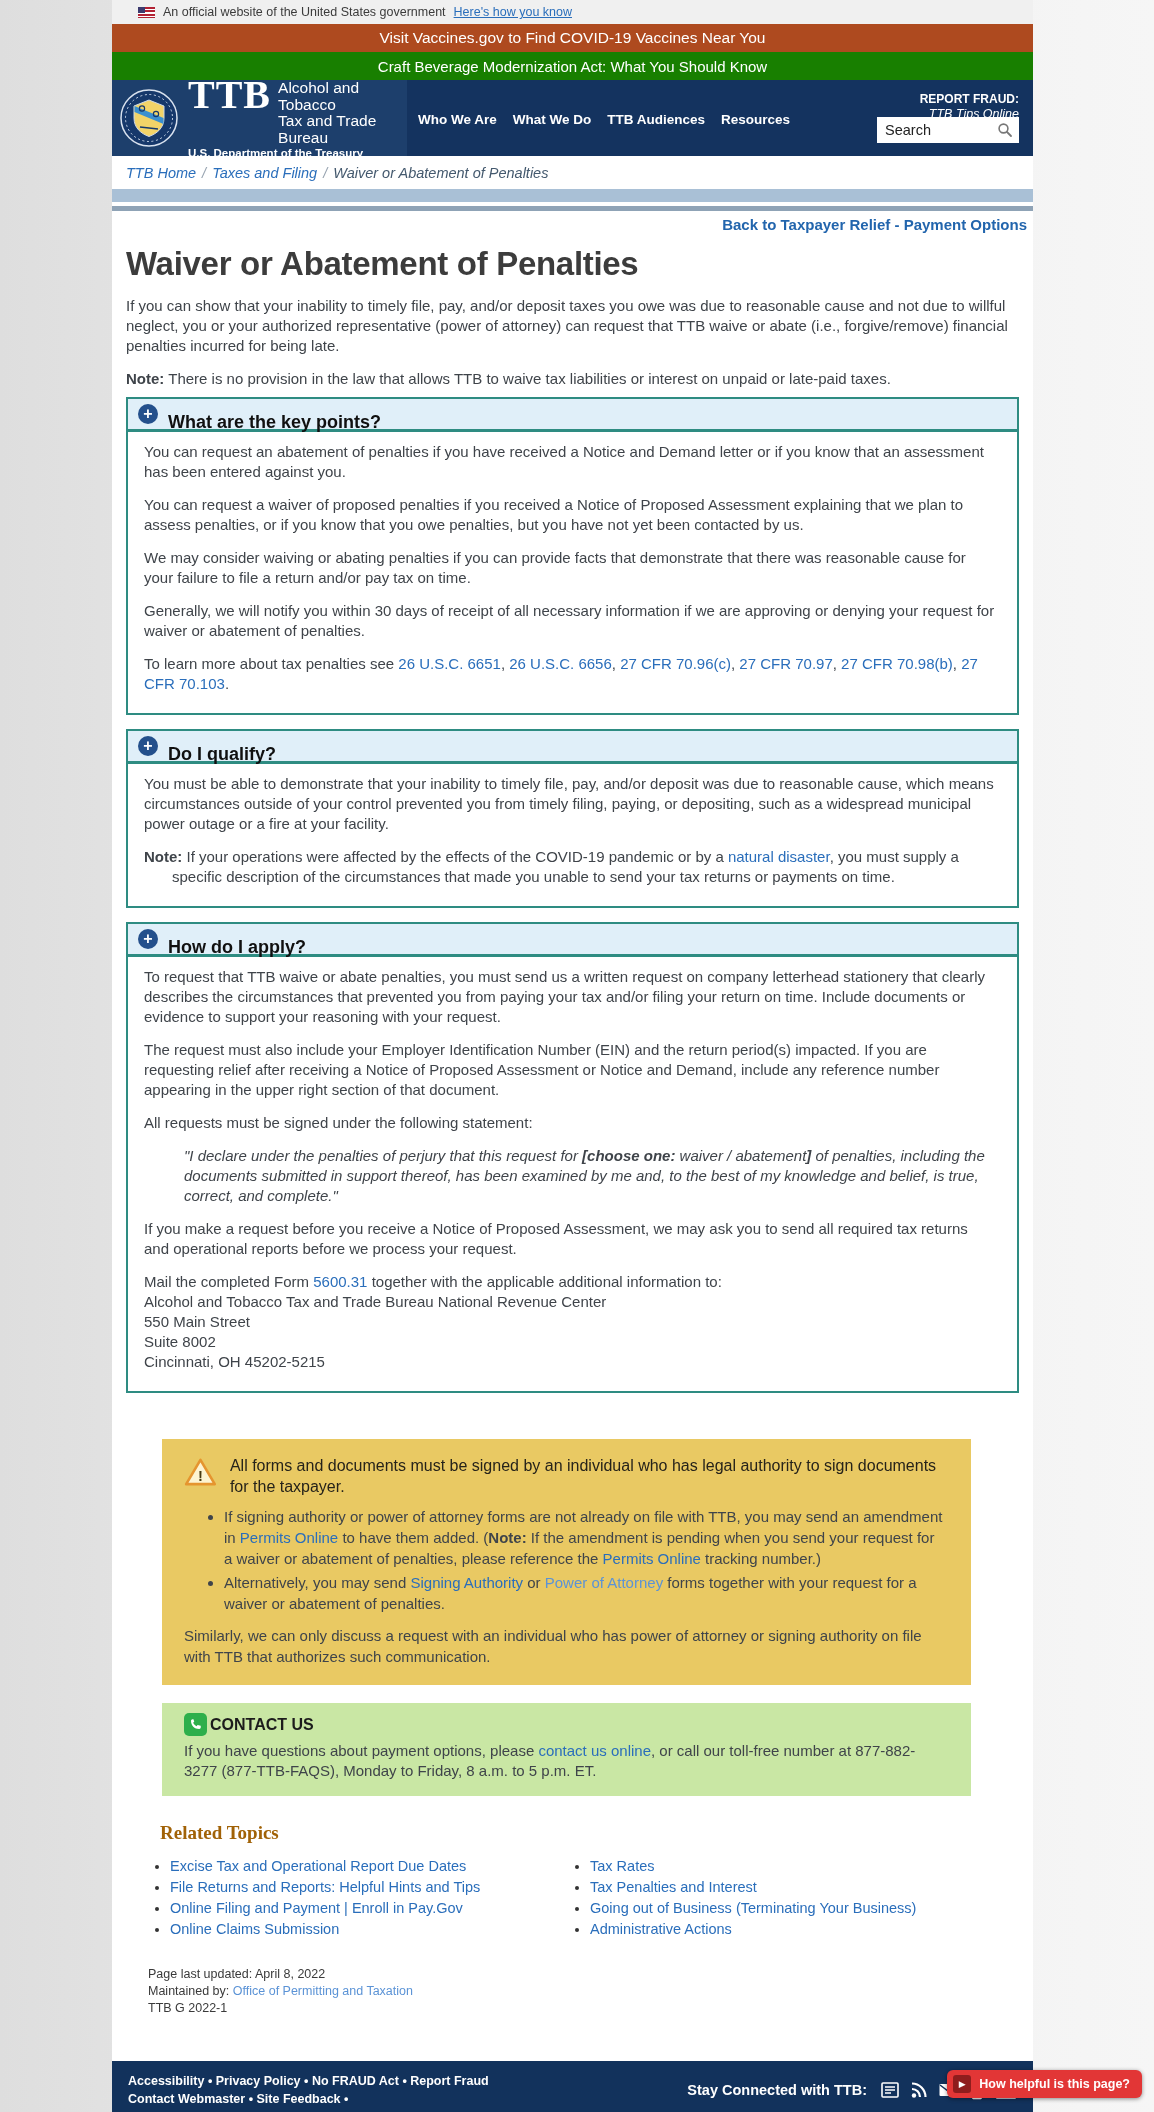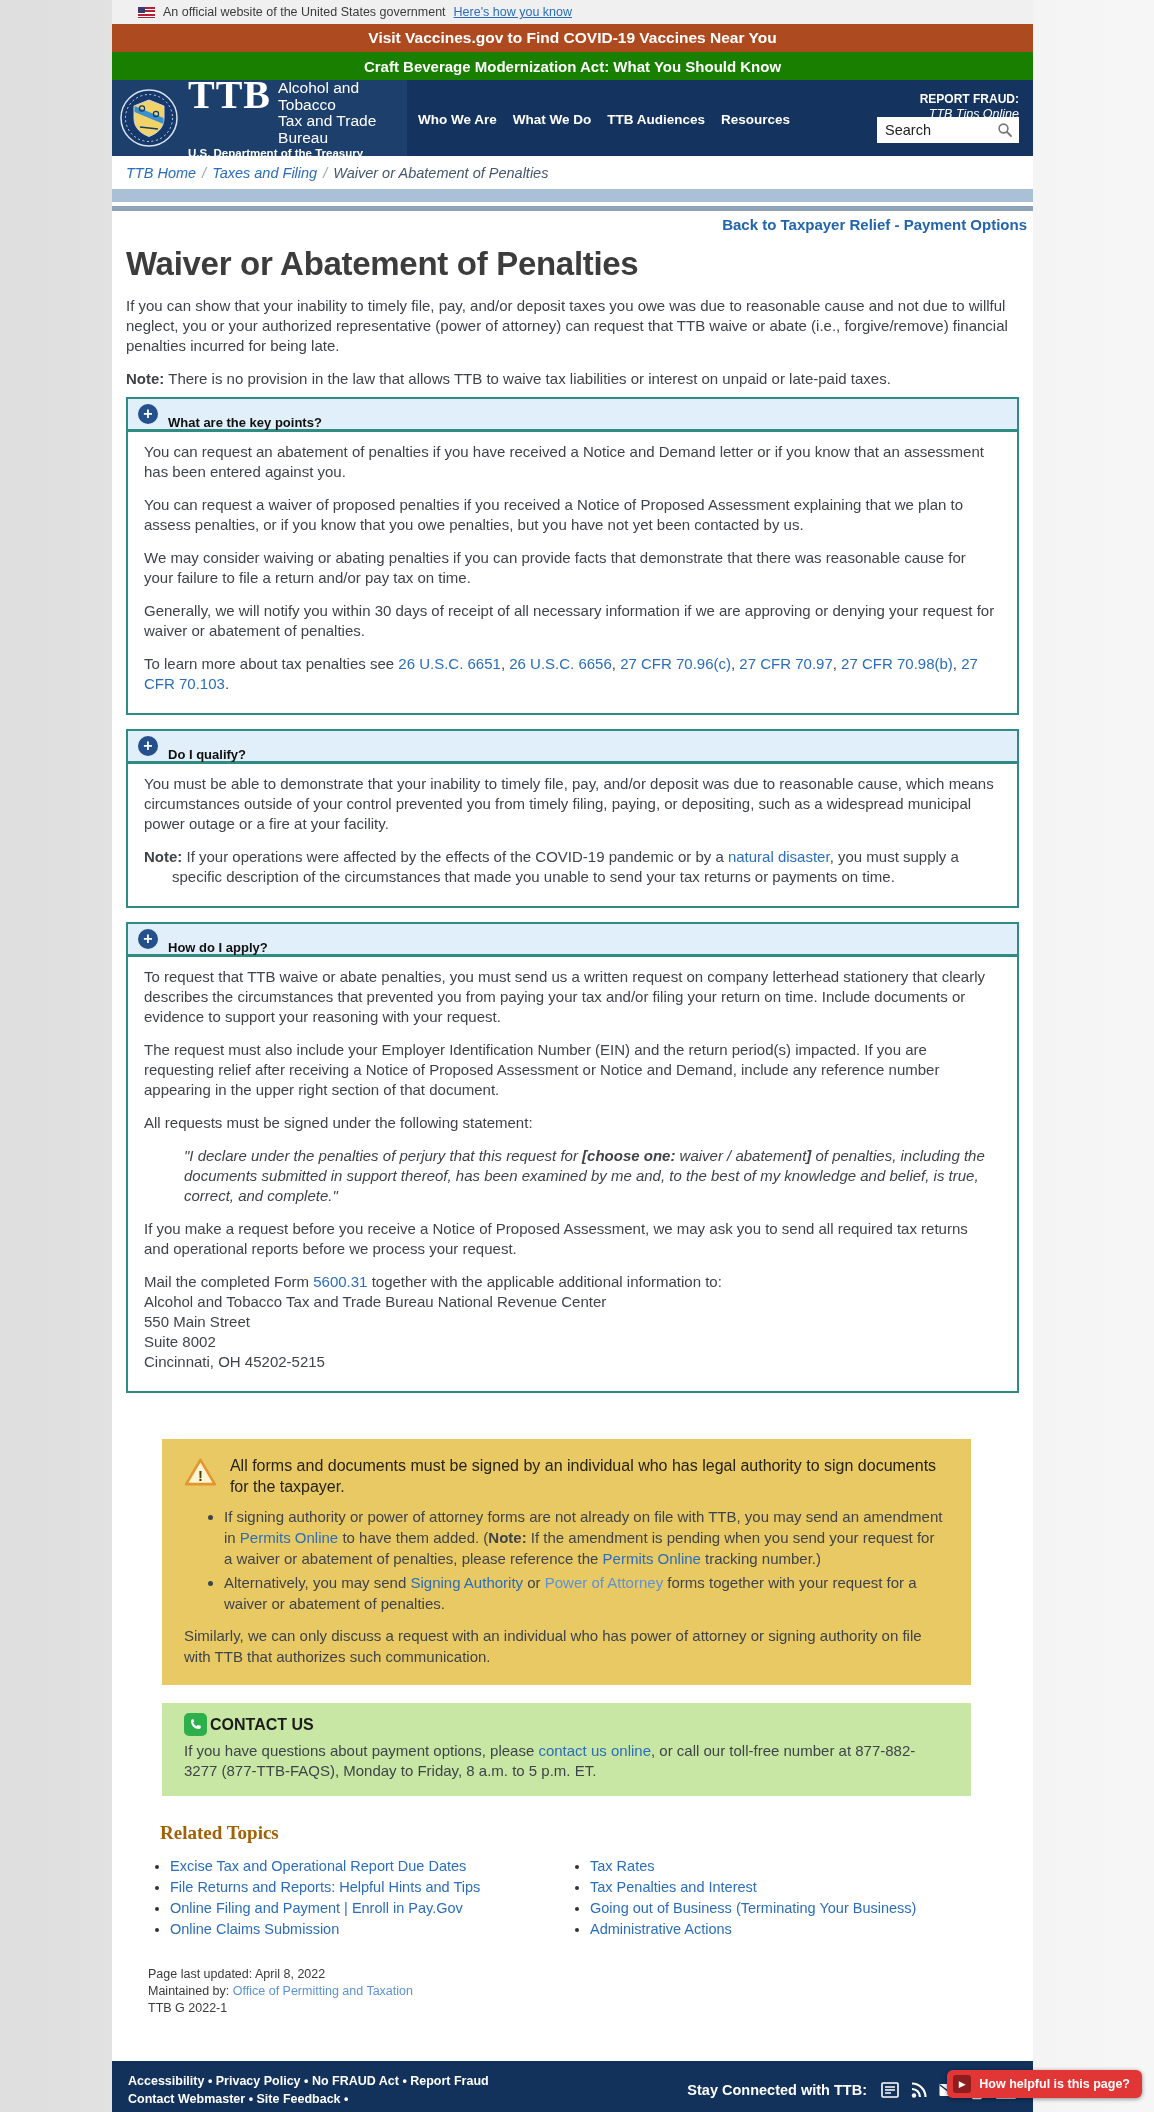--- a/index.html
+++ b/index.html
@@ -12,21 +12,21 @@
   
   .usa-banner{height:24px;background:#f0f0f0;display:flex;align-items:center;gap:8px;
     padding-left:26px;font-size:12.5px;color:#3b3b3b;box-sizing:border-box;}
   .flag{width:17px;height:11px;position:relative;flex:0 0 auto;
     background:repeating-linear-gradient(#b22234 0 1.7px,#fff 1.7px 3.4px);}
   .flag::after{content:"";position:absolute;left:0;top:0;width:7px;height:6px;background:#3c3b6e;}
   .usa-link{color:var(--link-blue,#2a6ebb);text-decoration:underline;}
 
   
   .banner{height:28px;display:flex;align-items:center;justify-content:center;}
-  .banner a{color:#fff;font-weight:bold;}
+  .banner a{color:#fff;font-weight:normal;}
   .banner.red{background:var(--banner-red,#ae4a1f);font-size:15.5px;}
   .banner.green{background:var(--banner-green,#187f00);font-size:15px;}
 
   
   .hdr{height:76px;background:var(--header-navy,#14335f);position:relative;}
   .logo-panel{position:absolute;left:0;top:0;width:295px;height:76px;background:var(--logo-navy,#1d3f6c);
     display:flex;align-items:center;gap:10px;padding-left:8px;box-sizing:border-box;}
   .seal{flex:0 0 auto;display:block;}
   .logo-text{display:flex;flex-direction:column;color:#fff;}
   .logo-row{display:flex;align-items:flex-start;gap:7px;}
@@ -65,21 +65,21 @@
   .link{color:var(--link-blue,#2a6ebb);}
   .link2{color:var(--link-light,#5b93d6);}
 
   
   .acc{border:2px solid var(--accordion-teal,#2e8c82);background:#fff;}
   .acc1{margin-top:8px;} .acc2{margin-top:14px;} .acc3{margin-top:14px;}
   .acc-h{background:var(--accordion-header-bg,#e0eff9);border-bottom:3px solid var(--accordion-teal,#2e8c82);
     display:flex;align-items:center;gap:10px;padding:4px 10px;height:22px;cursor:pointer;}
   .plus{width:20px;height:20px;border-radius:50%;background:#24508c;color:#fff;font-size:16px;font-weight:bold;
     display:flex;align-items:center;justify-content:center;line-height:1;flex:0 0 auto;}
-  .acc-t{font-size:13px;font-weight:bold;color:#101010;margin-top:16px;}
+  .acc-t{font-size:18px;font-weight:bold;color:#101010;margin-top:16px;}
   .acc-b{padding:10px 22px 6px 16px;}
   .acc-b .body-p{margin-bottom:13px;}
   .quote{margin-left:40px;padding-right:10px;}
   .hang{padding-left:28px;text-indent:-28px;}
 
   
   .cy{margin:46px 48px 0 36px;background:var(--callout-yellow,#e9c963);padding:16px 26px 18px 22px;}
   .cy-head{display:flex;gap:13px;align-items:flex-start;}
   .cy-head .t{font-weight:normal;font-size:16px;line-height:21px;color:#26231a;}
   .cy ul{margin:9px 0 0;padding-left:40px;}

